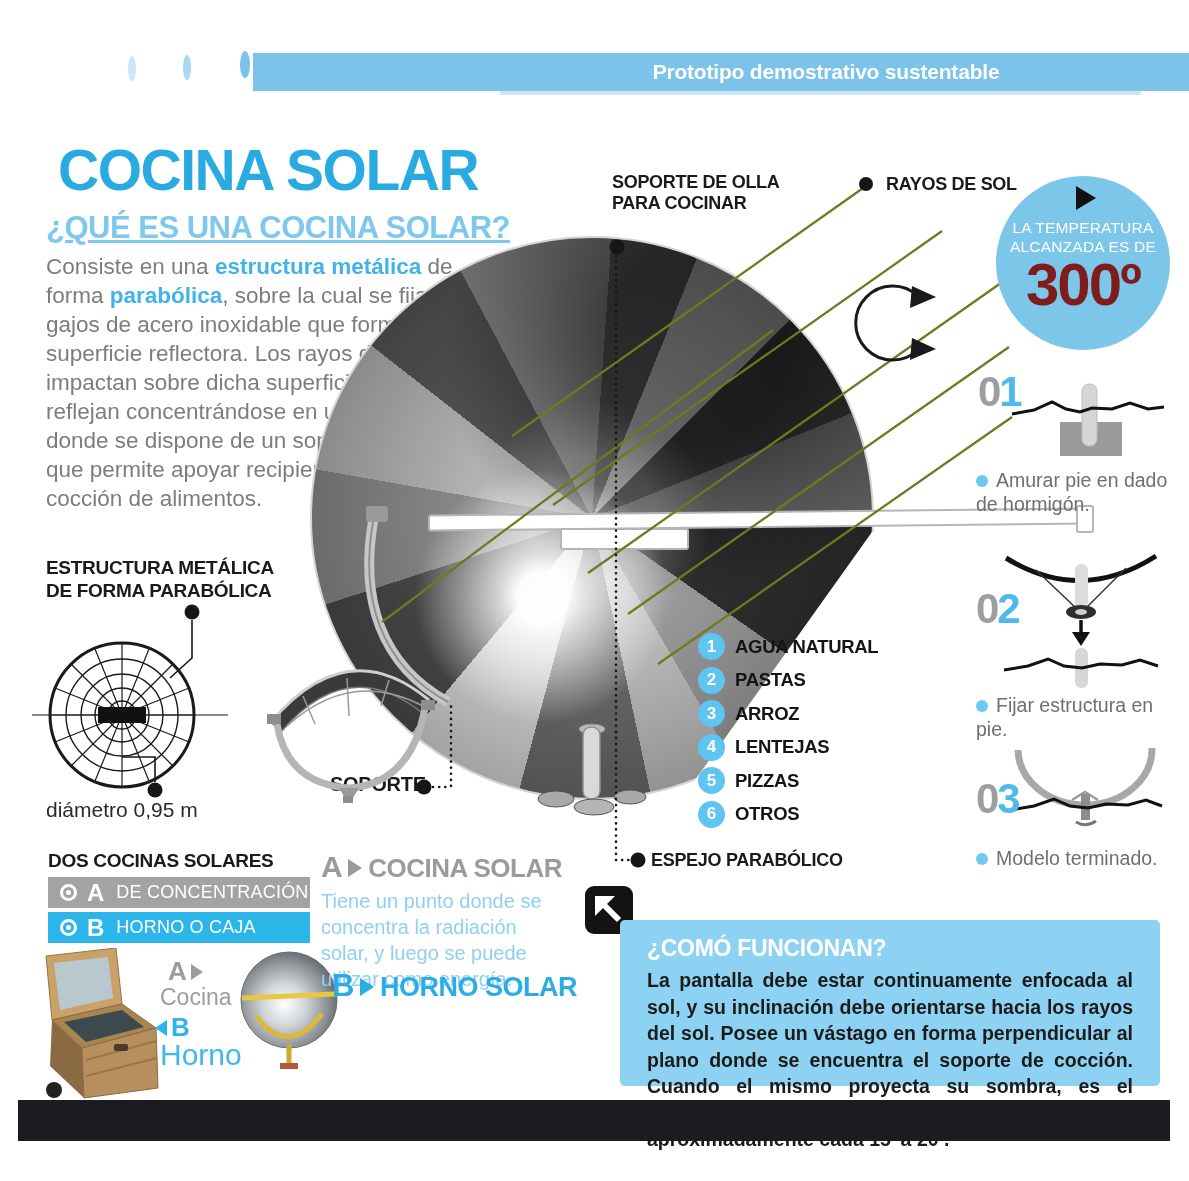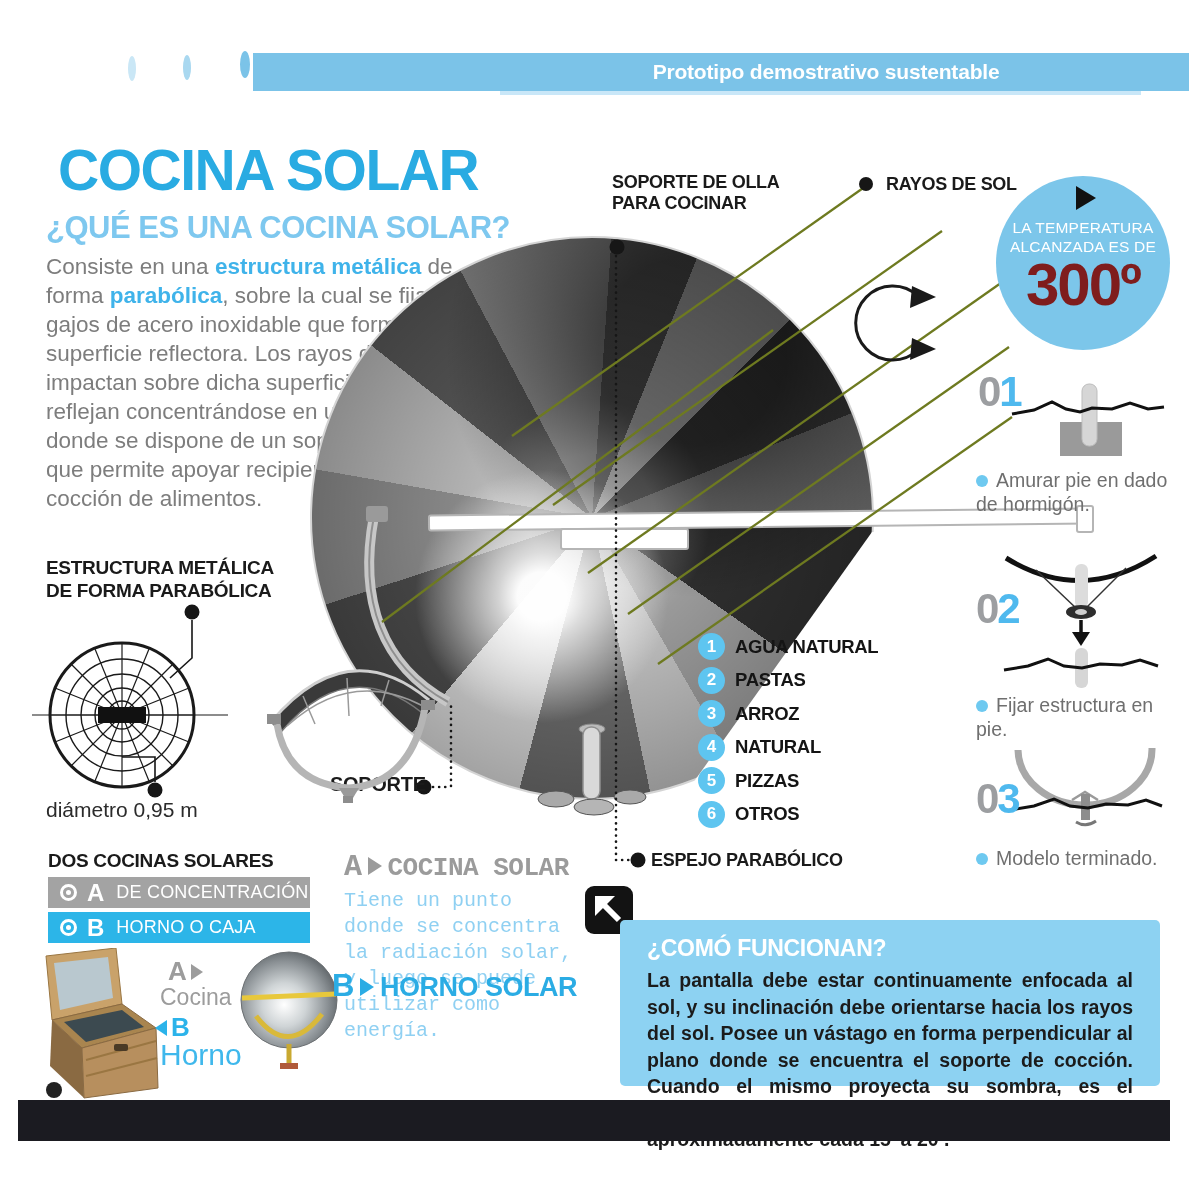--- a/index.html
+++ b/index.html
@@ -8,21 +8,21 @@
   .abs{position:absolute;}
   .lbl{font-weight:700;color:#1a1a1a;letter-spacing:-0.3px;}
   
   .banner{background:#7bc3e8;display:flex;align-items:center;justify-content:center;}
   .banner-text{color:#fff;font-weight:700;font-size:21px;letter-spacing:-0.2px;}
   .banner-under{background:#c9e7f8;}
   .hcir{border-radius:50%;position:relative;box-sizing:border-box;border:4px solid #7bc3e8;}
   .hcir::after{content:"";position:absolute;inset:3px;border-radius:50%;background:#7bc3e8;}
   
   .title{font-size:57px;font-weight:800;color:#29abe2;letter-spacing:-1.5px;}
-  .subtitle{font-size:31px;font-weight:800;color:#7ec8ef;letter-spacing:-0.5px;}
+  .subtitle{font-size:31px;font-weight:800;color:#7ec8ef;letter-spacing:-0.5px;text-decoration:underline;}
   .intro{font-size:22.5px;line-height:29px;color:#7d7d7d;width:434px;}
   .intro .hl{color:#3fb3ea;font-weight:700;}
   
   .dish{border-radius:50%;
     background:
       radial-gradient(circle at 41% 64%, rgba(255,255,255,.98) 0 5%, rgba(255,255,255,.75) 9%, rgba(255,255,255,0) 26%),
       radial-gradient(circle at 68% 20%, rgba(0,0,0,.5) 0 16%, rgba(0,0,0,0) 42%),
       radial-gradient(circle at 50% 50%, rgba(255,255,255,.25) 0 16%, rgba(0,0,0,0) 30%, rgba(0,0,0,.33) 90%, rgba(0,0,0,.5) 100%),
       conic-gradient(from -10deg at 50% 50%,
         #8e8e8e 0 14deg,#5c5c5c 14deg 32deg,#c4c4c4 32deg 55deg,#3f3f3f 55deg 78deg,
@@ -267,21 +267,21 @@
     <div class="food">
         <span class="food-n">2</span>
         <span class="food-l">PASTAS</span>
       </div>
     <div class="food">
         <span class="food-n">3</span>
         <span class="food-l">ARROZ</span>
       </div>
     <div class="food">
         <span class="food-n">4</span>
-        <span class="food-l">NATURAL</span>
+        <span class="food-l">LENTEJAS</span>
       </div>
     <div class="food">
         <span class="food-n">5</span>
         <span class="food-l">PIZZAS</span>
       </div>
     <div class="food">
         <span class="food-n">6</span>
         <span class="food-l">OTROS</span>
       </div>
   </div>
@@ -344,21 +344,21 @@
     <path d="M 42 118 L 60 118" stroke="#b05a3a" stroke-width="6"></path>
   </svg>
 
   
   <div class="abs photo-a" style="left:168px;top:956px;"><span>A</span><span class="tri-sm-gray"></span></div>
   <div class="abs photo-word-a" style="left:160px;top:984px;">Cocina</div>
   <div class="abs photo-b" style="left:155px;top:1012px;"><span class="tri-sm-blue"></span><span>B</span></div>
   <div class="abs photo-word-b" style="left:160px;top:1038px;">Horno</div>
 
   
-  <div class="abs" style="left:344px;top:850px;font-family:Liberation Mono, monospace;">
+  <div class="abs" style="left:321px;top:850px;">
     <div class="tA-title">
       <span style="font-size:30px;">A</span><span class="tri-r-gray"></span><span>COCINA SOLAR</span>
     </div>
     <div class="type-body" style="margin-top:4px;">Tiene un punto donde se concentra la radiación solar, y luego se puede utilizar como energía.</div>
   </div>
   <div class="abs" style="left:332px;top:968px;">
     <div class="tB-title">
       <span style="font-size:31px;">B</span><span class="tri-r-blue"></span><span>HORNO SOLAR</span>
     </div>
   </div>

